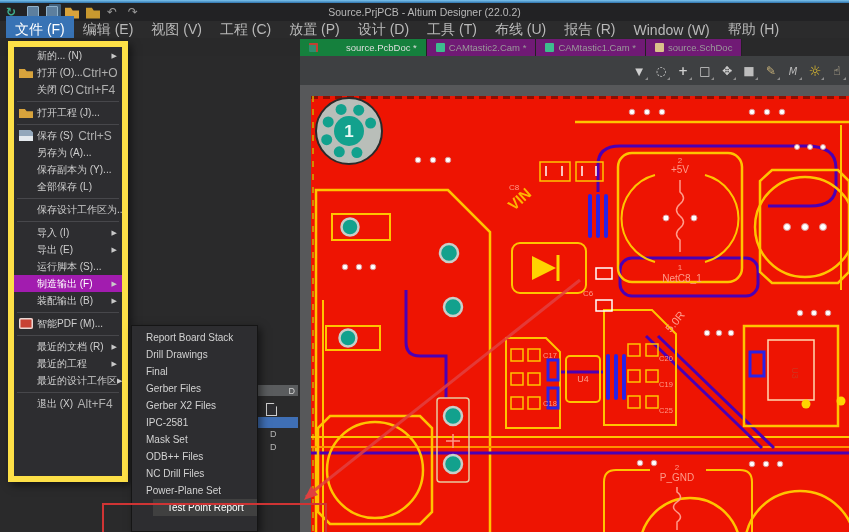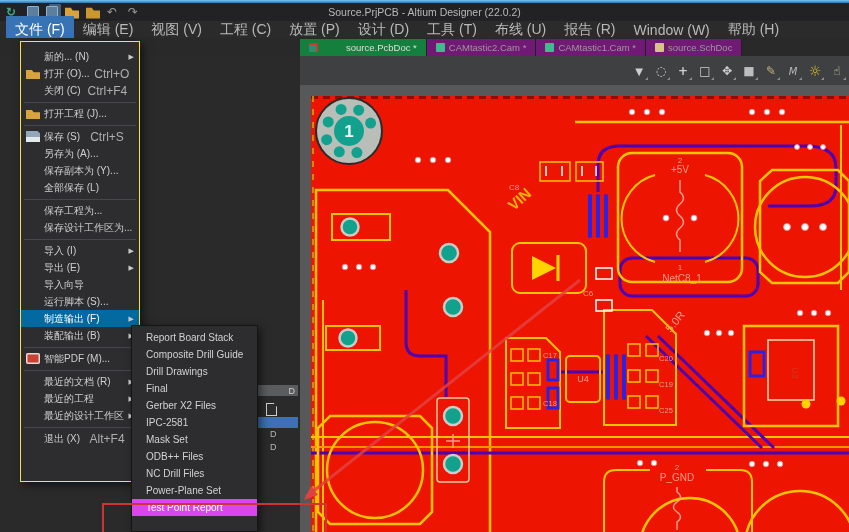--- a/index.html
+++ b/index.html
@@ -55,44 +55,44 @@
   .tb-icon.move::before{content:"+";font-weight:bold;}
   .tb-icon.area-select::before{content:"□";}
   .tb-icon.pan::before{content:"✥";}
   .tb-icon.rectangle::before{content:"■";color:#bdbdbd;}
   .tb-icon.draw::before{content:"✎";color:#c8b27a;}
   .tb-icon.measure::before{content:"M";font-size:10px;font-style:italic;color:#b9b9b9;}
   .tb-icon.highlight::before{content:"☼";color:#e6c22e;font-size:14px;}
   .tb-icon.grab::before{content:"☝";color:#d8c9a8;}
 
   
-  #filemenu{left:20px;top:41px;width:120px;height:441px;background:#2d2d30;
-            border:1px solid #fde047;box-shadow:3px 3px 8px rgba(0,0,0,.55);
-            padding-top:6px;box-sizing:border-box;z-index:20;}
+  #filemenu{left:8px;top:41px;width:120px;height:441px;background:#2d2d30;
+            border:6px solid #fde047;box-shadow:3px 3px 8px rgba(0,0,0,.55);
+            padding-top:0;box-sizing:border-box;z-index:20;}
   .mrow{display:flex;align-items:center;height:17px;padding:0 5px 0 5px;
         font-size:10px;color:#cfcfcf;white-space:nowrap;overflow:hidden;}
-  .mrow.selected{background:#0369a1;color:#fff;}
+  .mrow.selected{background:#a21caf;color:#fff;}
   .mrow.sep{height:6px;padding:0 3px;align-items:center;}
   .mrow.sep::after{content:"";flex:1;border-top:1px solid #47474b;}
   .mi-ico{flex:0 0 14px;width:14px;height:11px;margin-right:4px;}
   .mi-ico.folder{background:#d8a33c;clip-path:polygon(0 18%,42% 18%,55% 38%,100% 38%,100% 100%,0 100%);}
   .mi-ico.save{background:linear-gradient(#93a7bb 55%,#e4e9ee 55%);
                clip-path:polygon(0 0,82% 0,100% 20%,100% 100%,0 100%);}
   .mi-ico.printer{background:#a2a7ac;clip-path:polygon(15% 0,85% 0,85% 32%,100% 32%,100% 88%,0 88%,0 32%,15% 32%);}
   .mi-ico.pdf{background:#c84335;border-radius:2px;box-shadow:inset 0 0 0 1.5px #e9d8d4;}
   .mi-short{margin-left:auto;color:#aeaeae;font-size:12px;}
   .mi-arrow{margin-left:auto;font-size:7px;color:#c9c9c9;font-family:"DejaVu Sans",sans-serif;}
 
   
   #fabmenu{left:131px;top:325px;width:127px;height:207px;background:#2d2d30;
            border:1px solid #151515;box-shadow:3px 3px 8px rgba(0,0,0,.5);
            padding-top:3px;box-sizing:border-box;z-index:21;}
   .frow{display:flex;align-items:center;height:17px;padding:0 6px 0 14px;
         font-size:10px;color:#d2d2d2;white-space:nowrap;overflow:hidden;}
-  .frow.selected{background:#d946ef;color:#fff;}
+  .frow.selected{background:#404040;color:#fff;margin-left:21px;}
 
   
   .art-bar{height:11px;width:42px;font-size:9px;color:#d0d0d0;
            display:flex;align-items:center;justify-content:flex-end;padding-right:3px;box-sizing:border-box;}
   #art1{left:256px;top:385px;background:#5a5c5e;}
   #art2{left:256px;top:417px;background:#3f6fb5;}
   .art-d{font-size:9px;color:#b5b5b5;}
   #artd1{left:270px;top:429px;}
   #artd2{left:270px;top:442px;}
   #artpage{left:266px;top:403px;width:9px;height:11px;border:1px solid #cfcfcf;
@@ -434,26 +434,20 @@
         <span class="mi-arrow"></span>
       </div>
 
       <div class="mrow sep">
         
         
         
         
       </div>
 
-      <div class="mrow item">
-        <span class="mi-ico"></span>
-        <span class="mi-label">保存工程为...</span>
-        <span class="mi-short"></span>
-        <span class="mi-arrow"></span>
-      </div>
 
       <div class="mrow item">
         <span class="mi-ico"></span>
         <span class="mi-label">保存设计工作区为...</span>
         <span class="mi-short"></span>
         <span class="mi-arrow"></span>
       </div>
 
       <div class="mrow sep">
         
@@ -469,26 +463,20 @@
         <span class="mi-arrow">▶</span>
       </div>
 
       <div class="mrow item">
         <span class="mi-ico"></span>
         <span class="mi-label">导出 (E)</span>
         <span class="mi-short"></span>
         <span class="mi-arrow">▶</span>
       </div>
 
-      <div class="mrow item">
-        <span class="mi-ico"></span>
-        <span class="mi-label">导入向导</span>
-        <span class="mi-short"></span>
-        <span class="mi-arrow"></span>
-      </div>
 
       <div class="mrow item">
         <span class="mi-ico"></span>
         <span class="mi-label">运行脚本 (S)...</span>
         <span class="mi-short"></span>
         <span class="mi-arrow"></span>
       </div>
 
       <div class="mrow item selected">
         <span class="mi-ico"></span>
@@ -561,32 +549,32 @@
         <span class="mi-arrow"></span>
       </div>
     </div>
 
   <div id="fabmenu" class="abs">
 
       <div class="frow">
         <span>Report Board Stack</span>
       </div>
 
-      <div class="frow">
-        <span>Composite Drill Guide</span>
-      </div>
 
       <div class="frow">
         <span>Drill Drawings</span>
       </div>
 
       <div class="frow">
         <span>Final</span>
       </div>
 
+      <div class="frow">
+        <span>Gerber Files</span>
+      </div>
 
       <div class="frow">
         <span>Gerber X2 Files</span>
       </div>
 
       <div class="frow">
         <span>IPC-2581</span>
       </div>
 
       <div class="frow">

